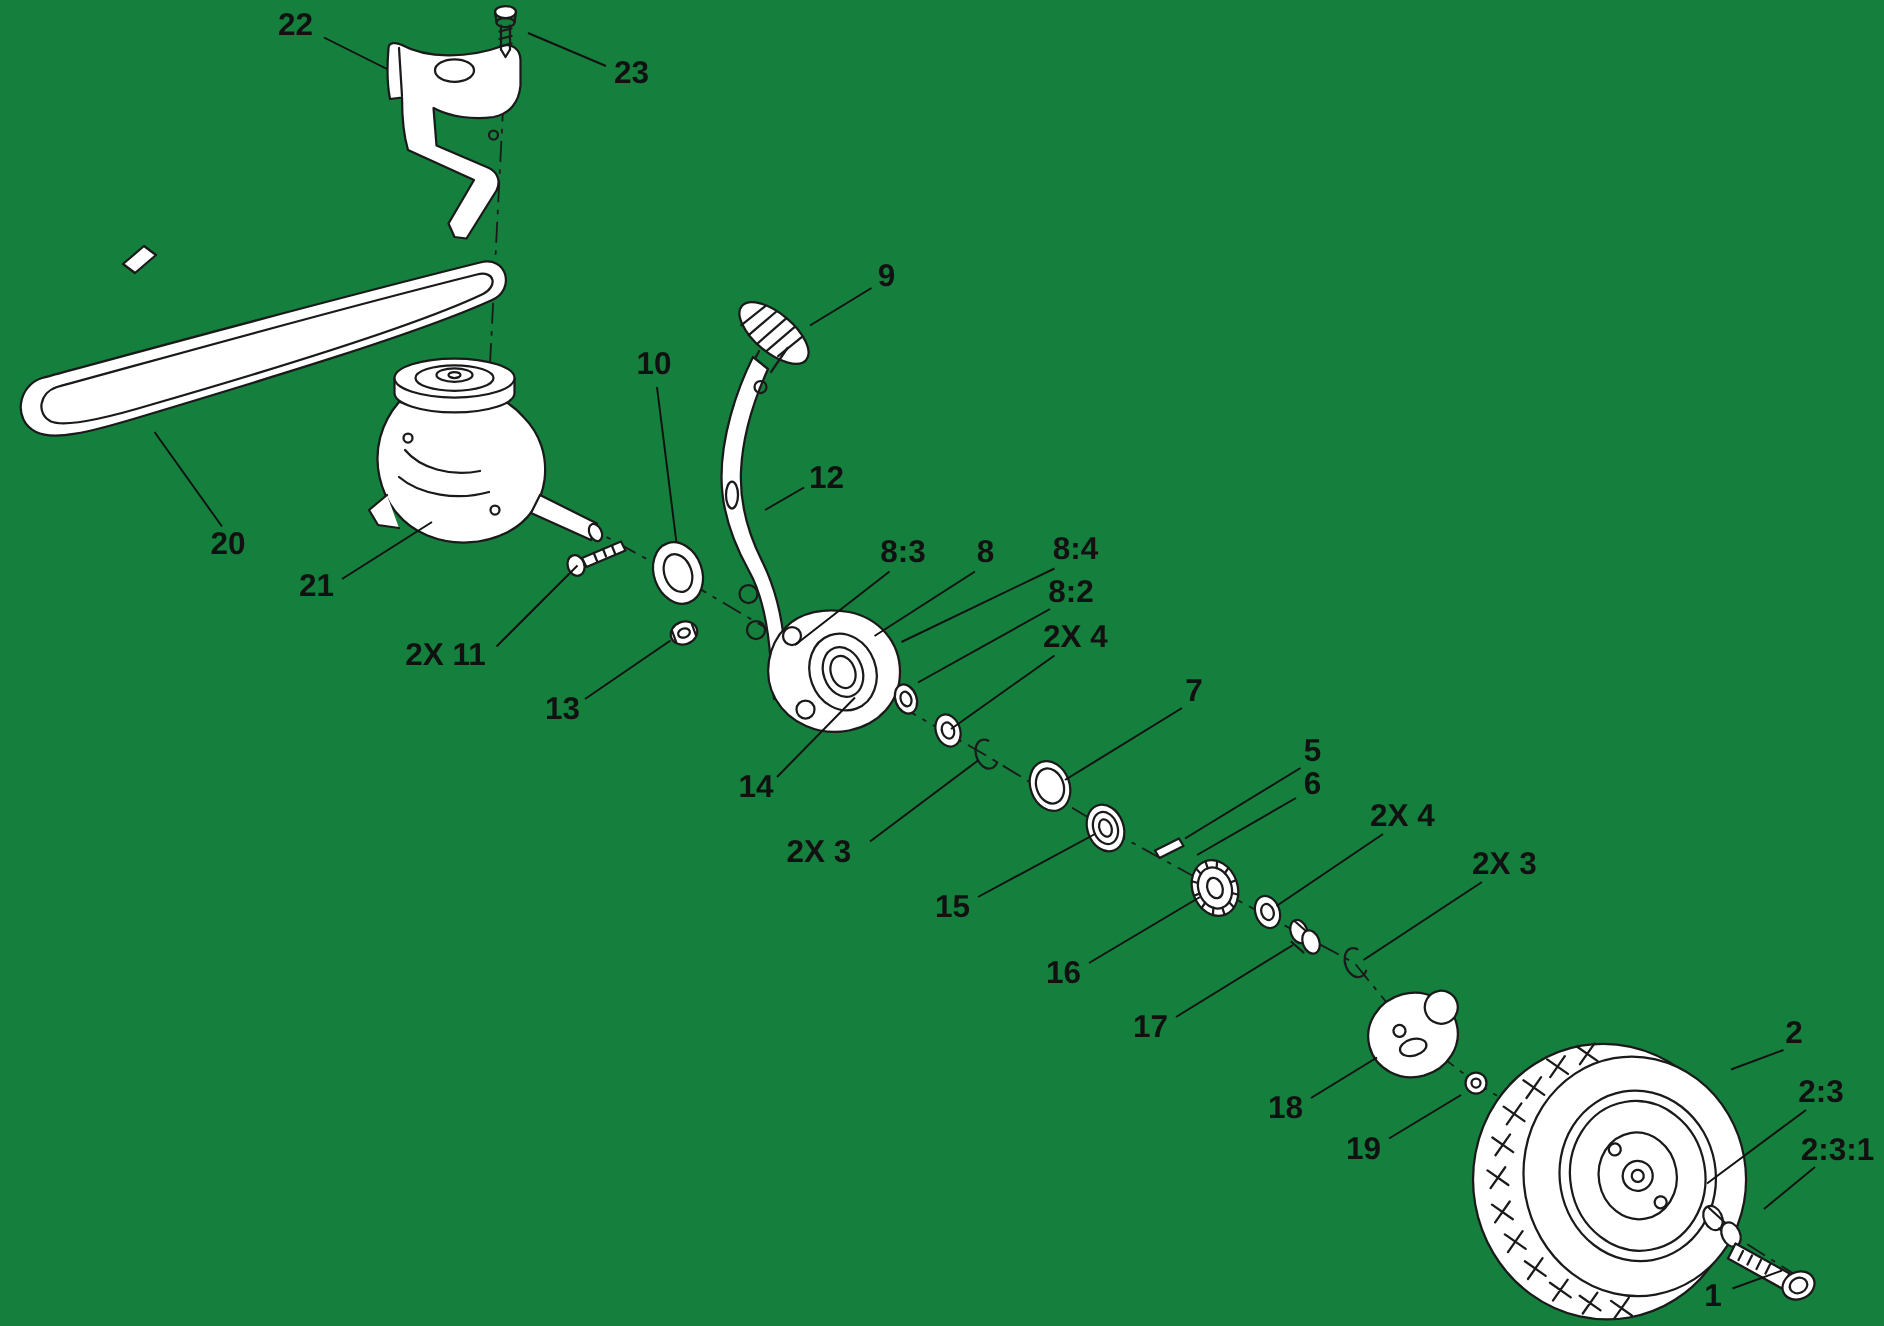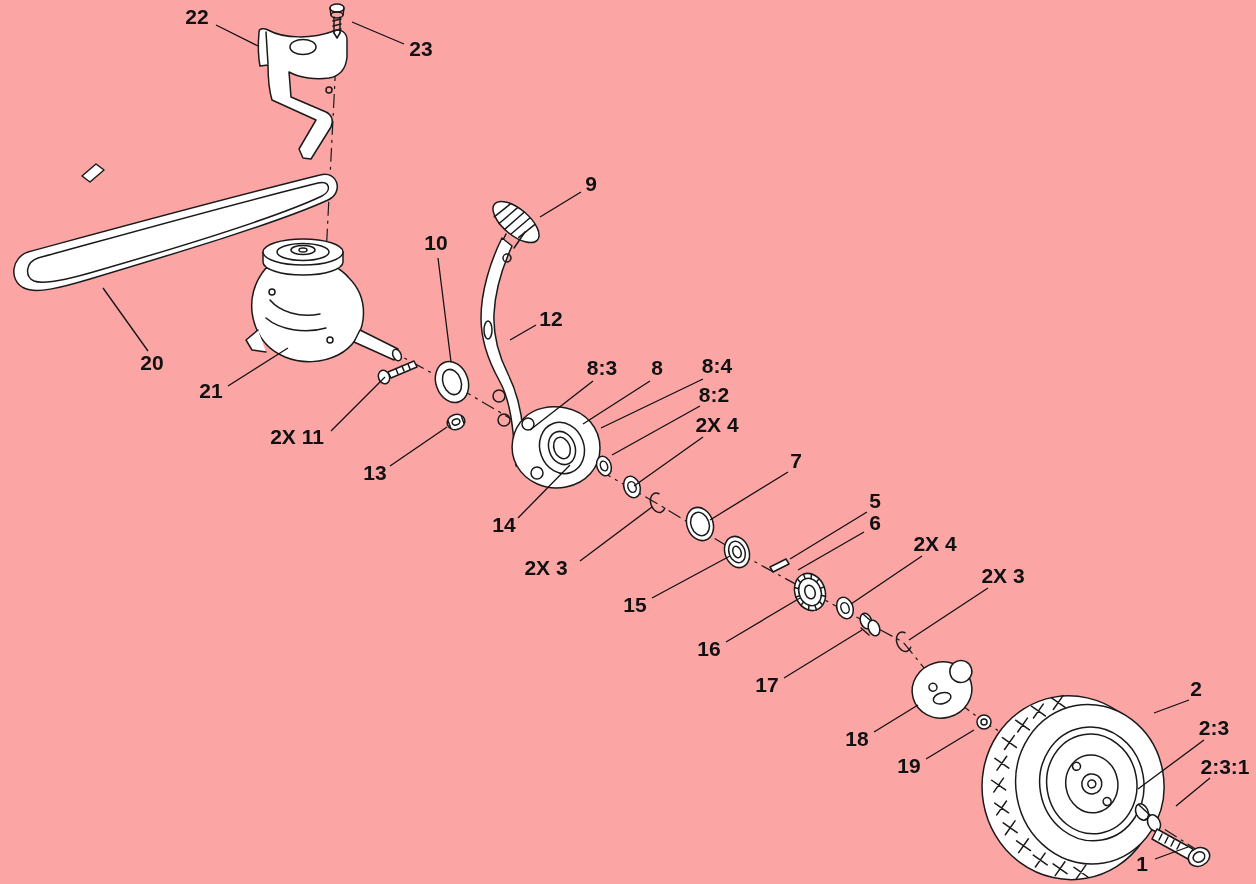--- a/index.html
+++ b/index.html
@@ -1,17 +1,17 @@
 <!DOCTYPE html>
 <html><head>
 <meta charset="utf-8">
 <style>
   html,body{margin:0;padding:0;background:#ffffff;}
   .canvas{
-    position:relative;width:1256px;height:884px;background:#fca5a5;
+    position:relative;width:1256px;height:884px;background:#15803d;
     font-family:"Liberation Sans",sans-serif;overflow:hidden;
   }
   svg{display:block;}
   .part{stroke:#1a1a1a;stroke-width:1.5;fill:none;stroke-linejoin:round;stroke-linecap:round;}
   .part .solid{fill:#ffffff;}
   .axis{stroke:#1a1a1a;stroke-width:1.2;fill:none;stroke-dasharray:14 5 3 5;}
   .leader line{stroke:#111111;stroke-width:1.3;}
   .labels text{
     font-family:"Liberation Sans",sans-serif;font-size:21px;font-weight:bold;
     fill:#111111;text-anchor:middle;dominant-baseline:middle;

